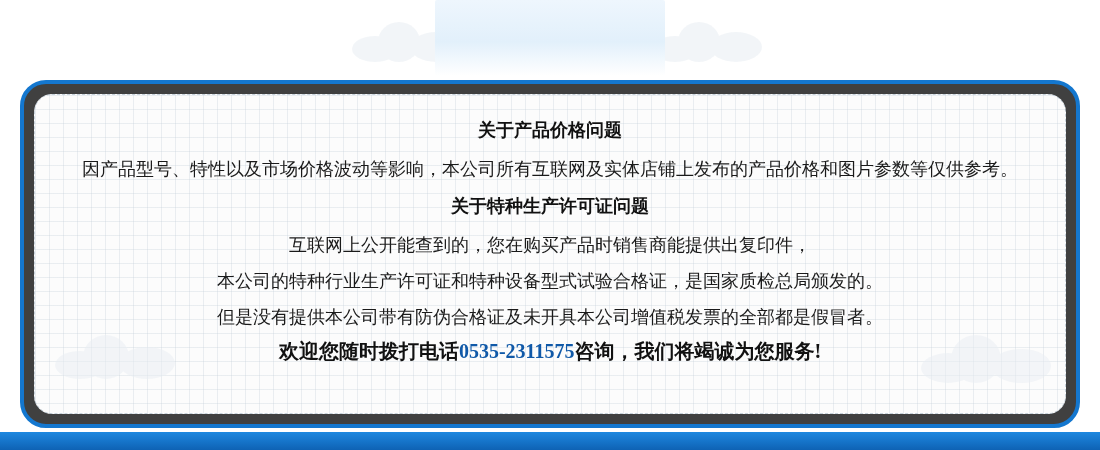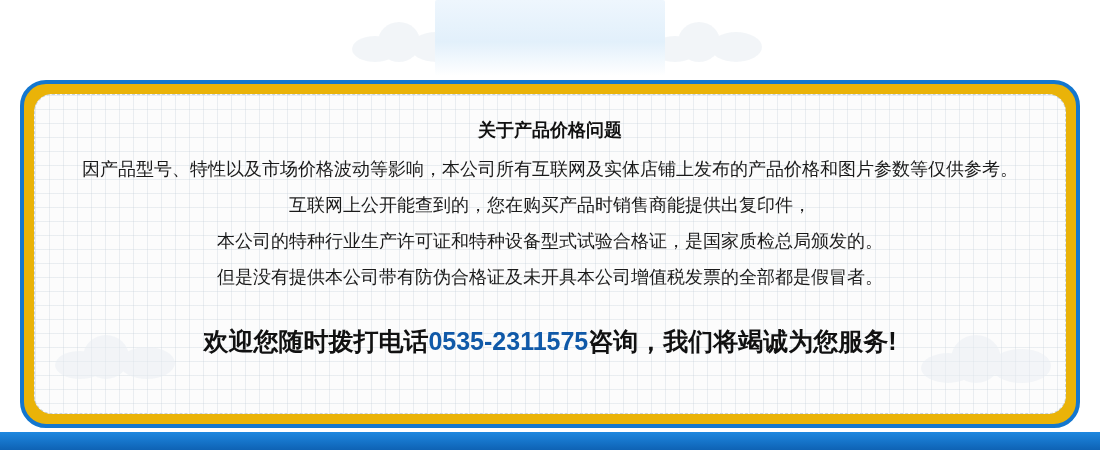--- a/index.html
+++ b/index.html
@@ -70,21 +70,21 @@
   
   .frame {
     position: absolute;
     left: 20px;
     top: 80px;
     width: 1060px;
     height: 348px;
     box-sizing: border-box;
     border: 4px solid #1477cf;
     border-radius: 26px;
-    background: #eab308;
+    background: #404040;
     padding: 10px;
   }
   .inner {
     position: relative;
     width: 100%;
     height: 100%;
     box-sizing: border-box;
     border: 1px dashed #c7d2dc;
     border-radius: 18px;
     background-color: #fcfcfc;
@@ -120,26 +120,27 @@
     line-height: 30px;
     margin: 4px 0 6px 0;
   }
   .para {
     font-size: 18px;
     color: #1a1a1a;
     line-height: 36px;
     white-space: nowrap;
   }
   .footer-line {
-    margin-top: 30px;
-    font-size: 25px;
+    margin-top: 0;
+    font-size: 20px;
     font-weight: bold;
     color: #111111;
     line-height: 32px;
     white-space: nowrap;
+    font-family: Liberation Serif, serif;
   }
   .phone {
     color: #1059a8;
     font-weight: bold;
   }
 
   
   .bottom-bar {
     position: absolute;
     left: 0;
@@ -180,20 +181,21 @@
         <span class="b1"></span>
           <span class="b2"></span>
           <span class="b3"></span>
       </div>
 
       <div class="content">
 
         <div class="heading">关于产品价格问题</div>
         <div class="para">因产品型号、特性以及市场价格波动等影响，本公司所有互联网及实体店铺上发布的产品价格和图片参数等仅供参考。</div>
 
+        <div class="heading">关于特种生产许可证问题</div>
         <div class="para">互联网上公开能查到的，您在购买产品时销售商能提供出复印件，</div>
         <div class="para">本公司的特种行业生产许可证和特种设备型式试验合格证，是国家质检总局颁发的。</div>
         <div class="para">但是没有提供本公司带有防伪合格证及未开具本公司增值税发票的全部都是假冒者。</div>
 
         <div class="footer-line">
           <span>欢迎您随时拨打电话</span><span class="phone">0535-2311575</span><span>咨询，我们将竭诚为您服务!</span>
         </div>
 
       </div>
     </div>

